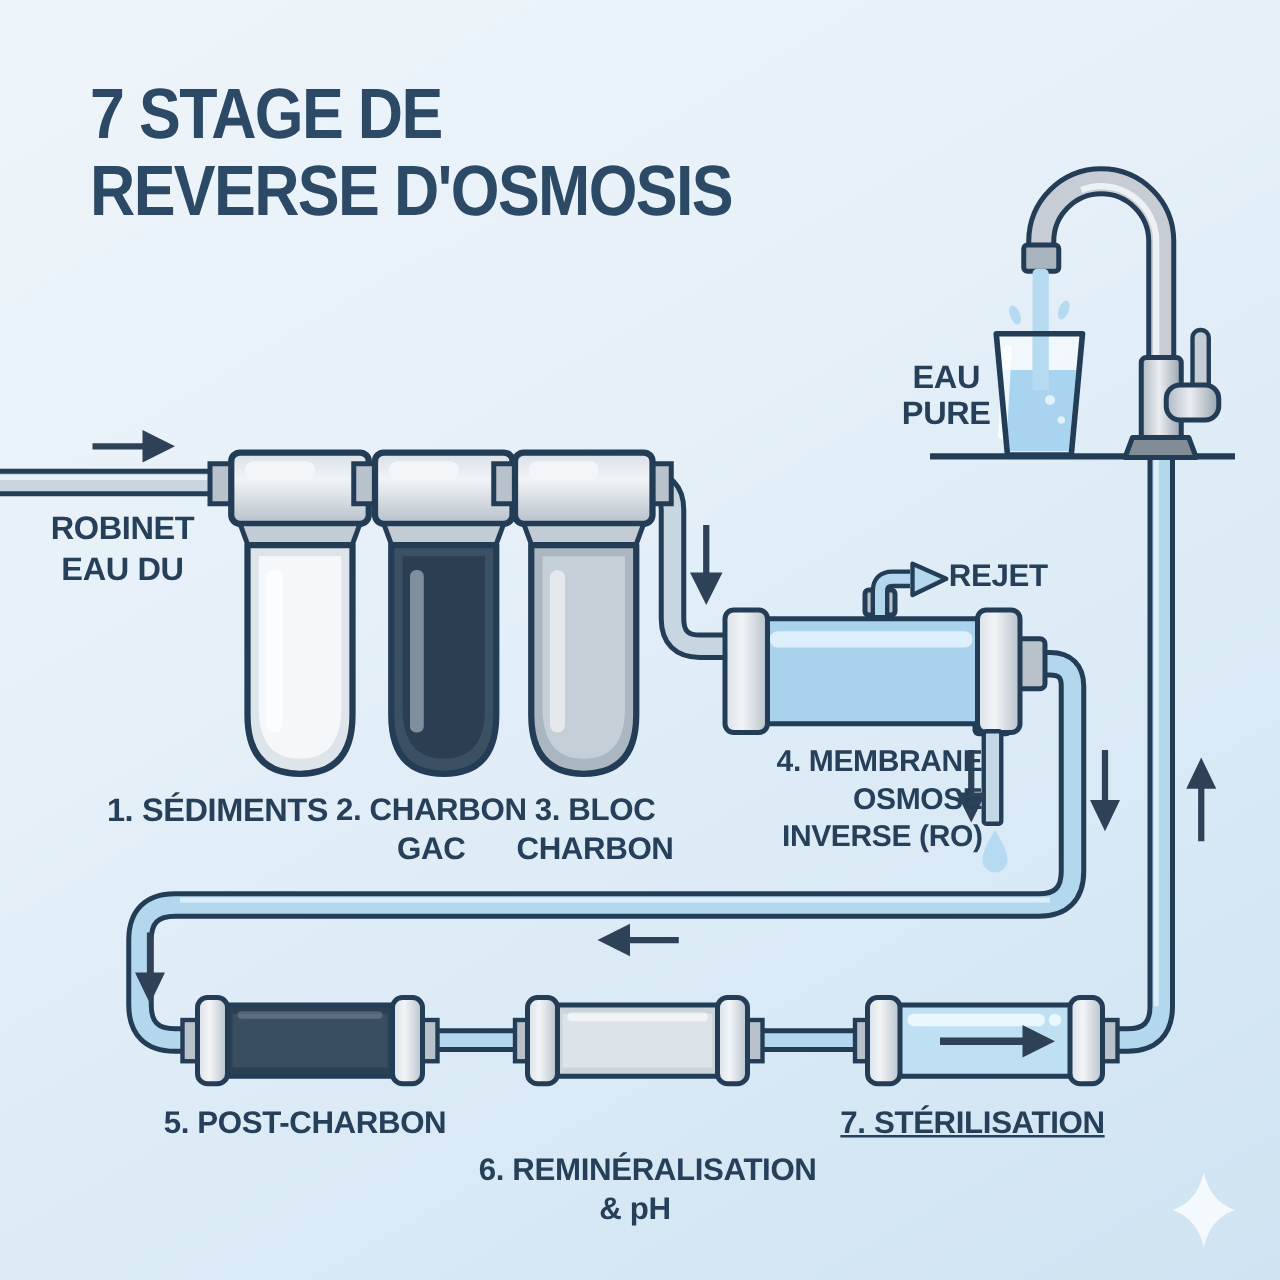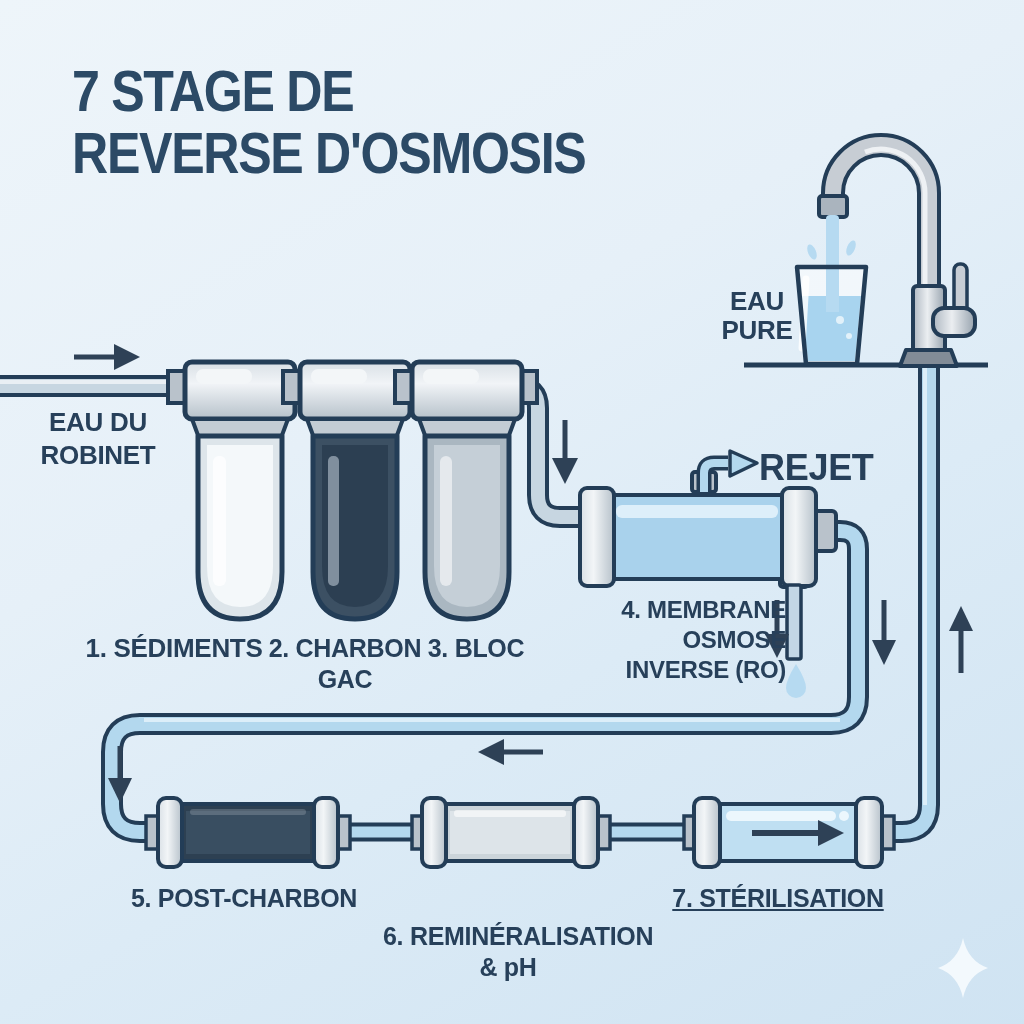--- a/index.html
+++ b/index.html
@@ -16,21 +16,21 @@
   }
   .title{
     left:72px;top:60px;font-size:57px;line-height:62px;color:#2c4a66;
     text-align:left;letter-spacing:-1.5px;transform:scaleX(0.88);transform-origin:left top;
   }
   .lbl-tap{left:18px;top:406px;width:160px;font-size:26px;line-height:33px;}
   .lbl-s1{left:79px;top:633px;width:190px;font-size:26px;line-height:31px;}
   .lbl-s2{left:255px;top:633px;width:180px;font-size:25px;line-height:31px;}
   .lbl-s3{left:386px;top:633px;width:180px;font-size:25px;line-height:31px;}
   .lbl-s4{left:580px;top:595px;width:206px;font-size:24px;line-height:30px;text-align:right;}
-  .lbl-reject{left:759px;top:447px;font-size:36px;}
+  .lbl-reject{left:759px;top:447px;font-size:25px;}
   .lbl-pure{left:707px;top:287px;width:100px;font-size:26px;line-height:29px;}
   .lbl-s5{left:124px;top:883px;width:240px;font-size:25px;line-height:31px;}
   .lbl-s6{left:383px;top:883px;width:250px;font-size:25px;line-height:31px;margin-top:38px;}
   .lbl-s7{left:663px;top:883px;width:230px;font-size:25px;line-height:31px;text-decoration:underline;}
 </style>
 </head>
 <body>
 
 <div class="stage">
 
@@ -230,35 +230,36 @@
 
   <path d="M 963 938 Q 968 961 988 968 Q 968 975 963 998 Q 958 975 938 968 Q 958 961 963 938 Z" fill="#f3f9fd"></path>
 </svg>
 
 <div class="txt title">
   <div>7 STAGE DE</div>
   <div>REVERSE D'OSMOSIS</div>
 </div>
 
 <div class="txt lbl-tap">
+  <div>ROBINET</div>
   <div>EAU DU</div>
-  <div>ROBINET</div>
 </div>
 
 <div class="txt lbl-s1">
   <div>1. SÉDIMENTS</div>
 </div>
 
 <div class="txt lbl-s2">
   <div>2. CHARBON</div>
   <div>GAC</div>
 </div>
 
 <div class="txt lbl-s3">
   <div>3. BLOC</div>
+  <div>CHARBON</div>
 </div>
 
 <div class="txt lbl-s4">
   <div>4. MEMBRANE</div>
   <div>OSMOSE</div>
   <div>INVERSE (RO)</div>
 </div>
 
 <div class="txt lbl-reject">REJET</div>
 

